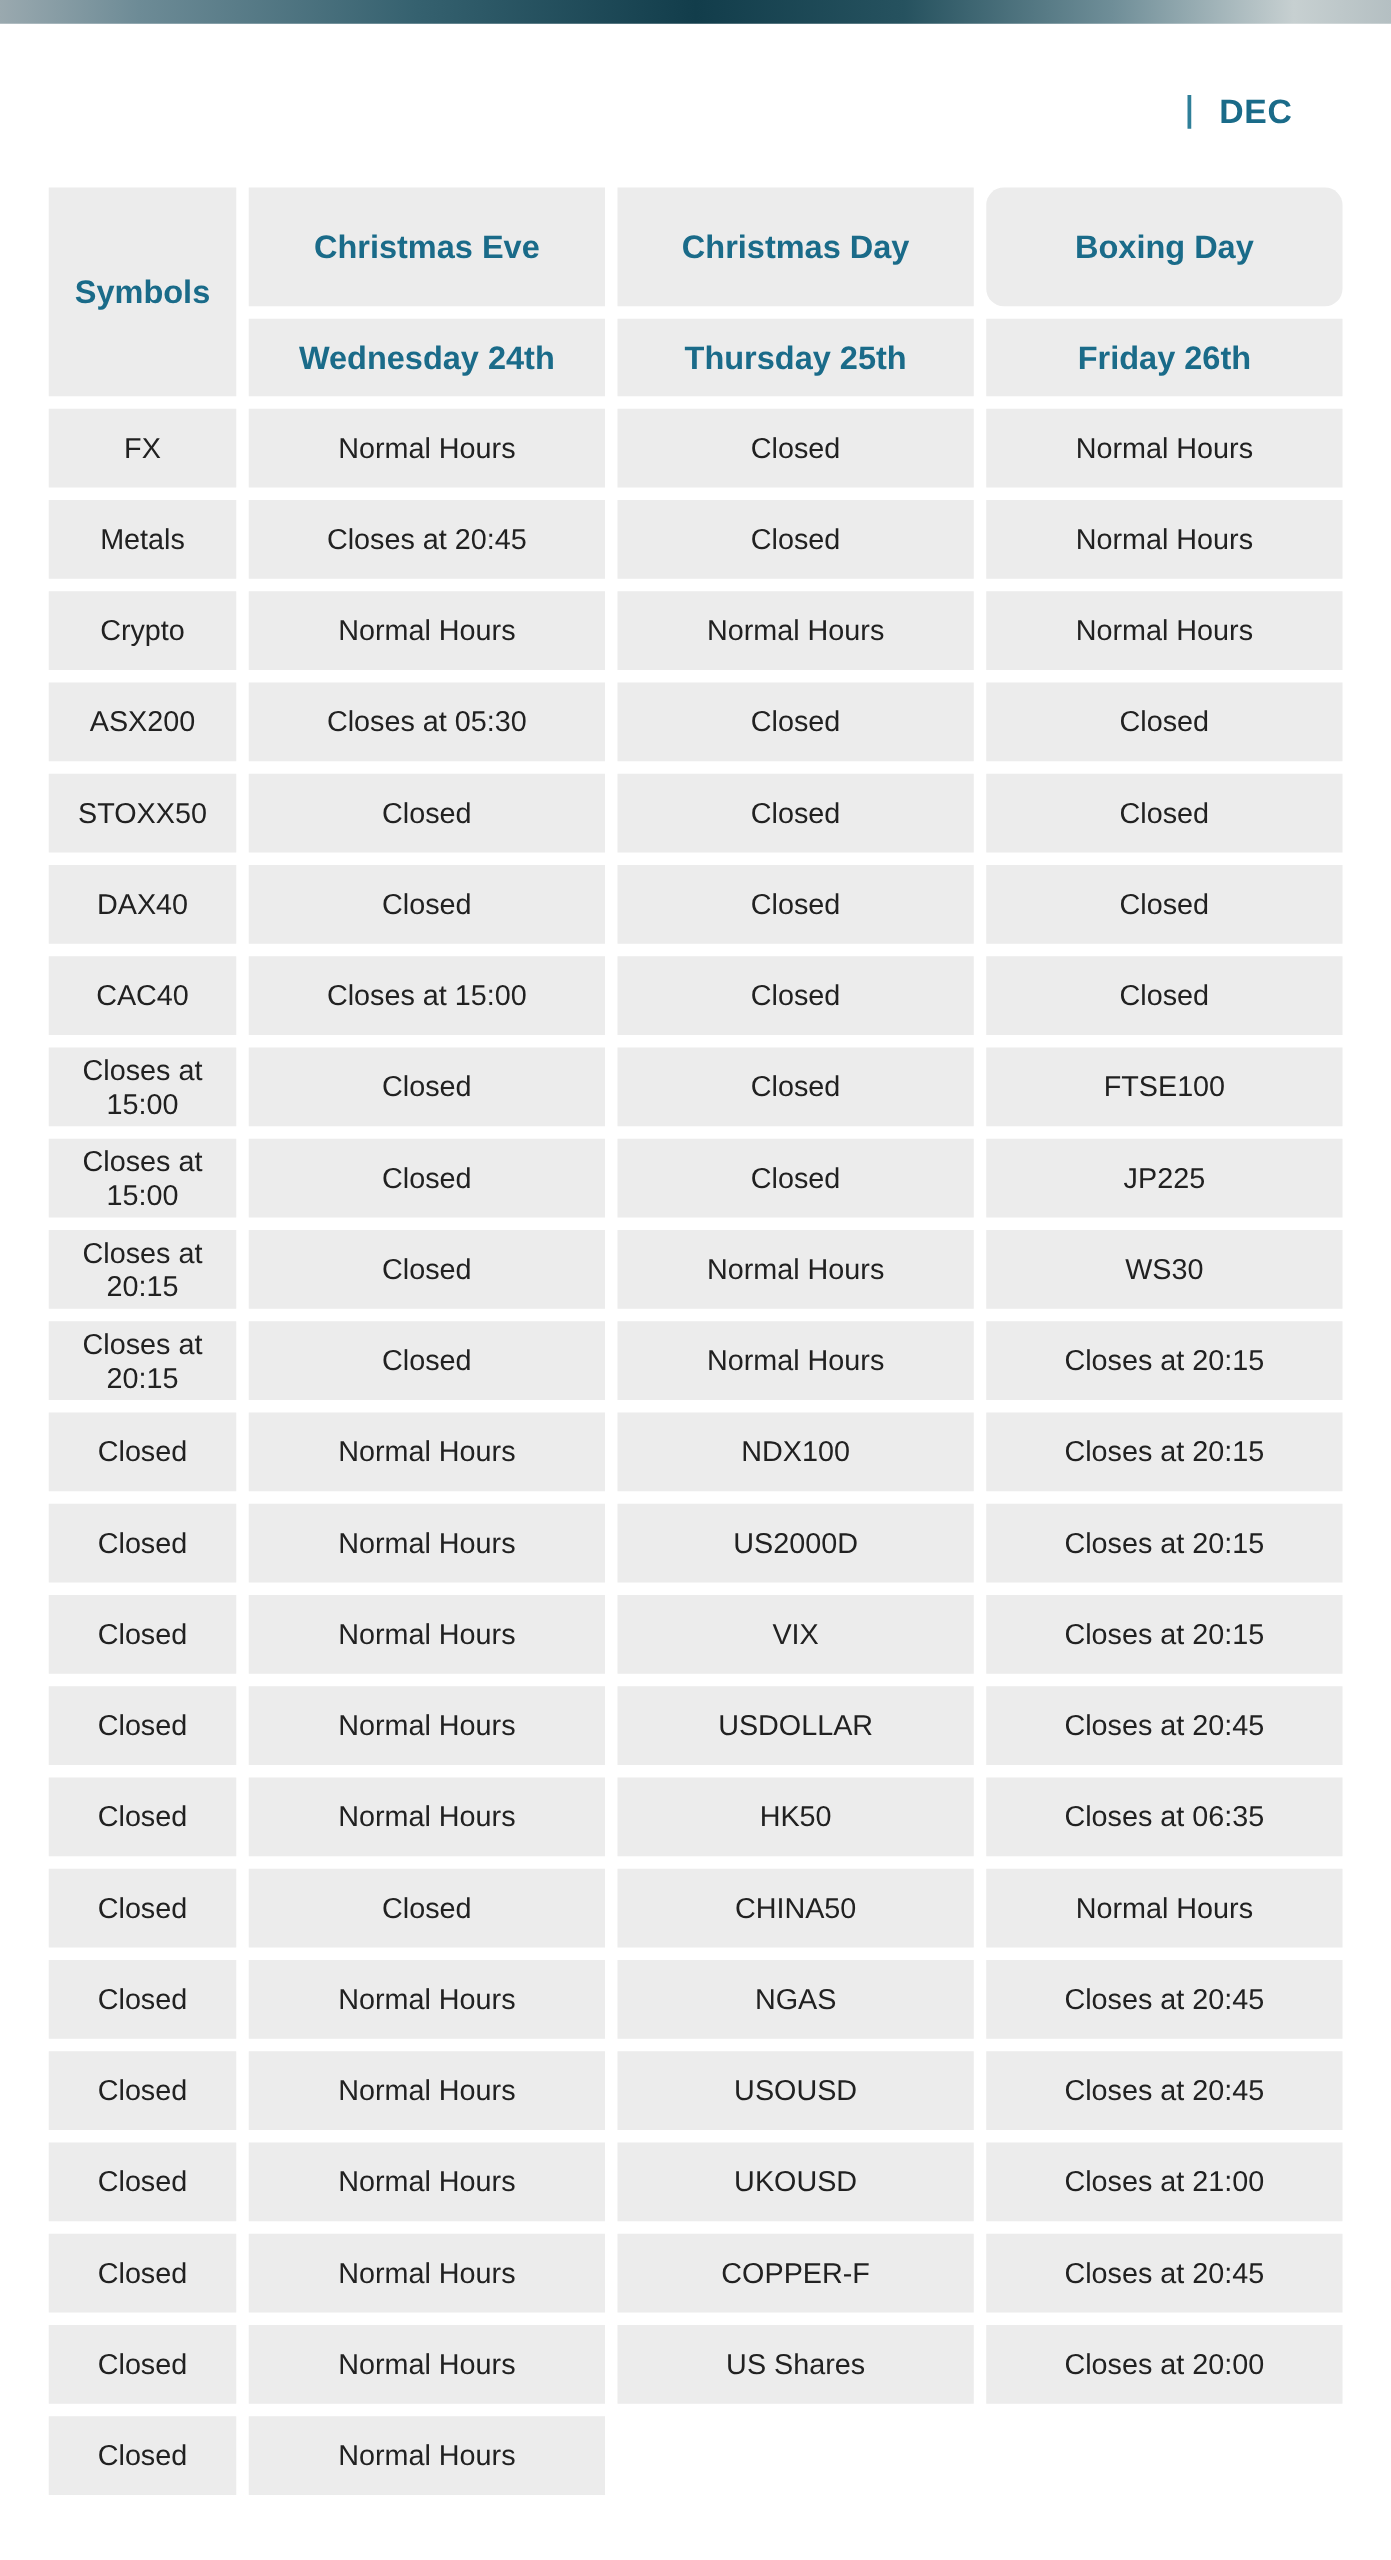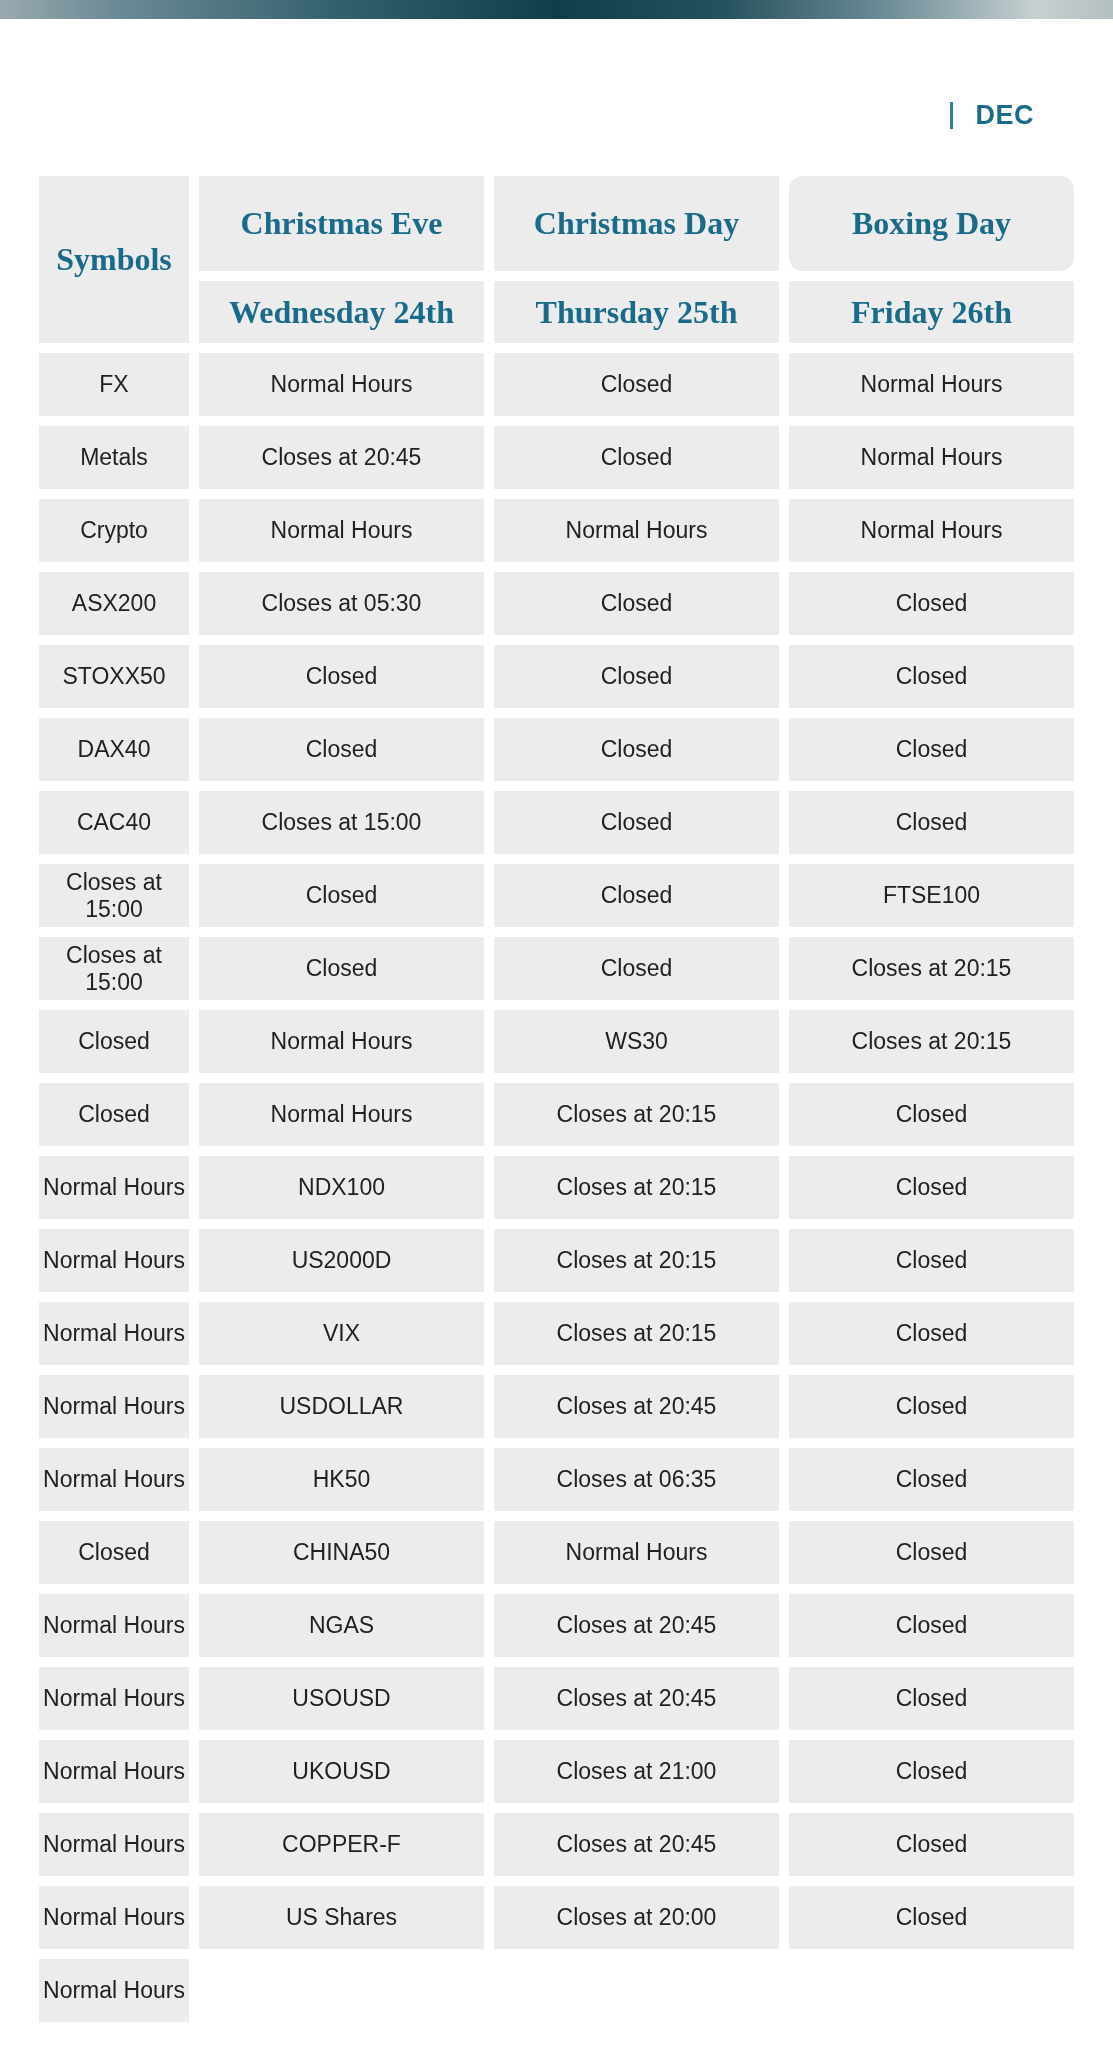--- a/index.html
+++ b/index.html
@@ -26,21 +26,21 @@
       #26525f 65%,
       #6f8e98 80%,
       #c7d0d1 93%,
       #b4bfc2 100%);
   }
   .content{
     width:1035px;
     margin:0 auto;
   }
   .month-line{
-    margin-top:80px;
+    margin-top:54px;
     display:flex;
     justify-content:flex-end;
     align-items:center;
     padding-right:40px;
     gap:22px;
   }
   .month-divider{
     width:3px;height:27px;
     background:var(--bar-teal);
     display:inline-block;
@@ -64,22 +64,21 @@
   .cell{
     background:var(--cell-bg);
     display:flex;
     align-items:center;
     justify-content:center;
     text-align:center;
   }
   .cell.head{
     color:var(--accent);
     font-weight:bold;
-    font-size:32px;
-    font-family:Liberation Serif, serif;
+    font-size:26px;
   }
   .symbols-head{
     grid-column:1;
     grid-row:1 / span 2;
   }
   .holiday-head-1{grid-column:2;grid-row:1;}
   .holiday-head-2{grid-column:3;grid-row:1;}
   .holiday-head-3{grid-column:4;grid-row:1;border-radius:14px;}
   .date-head-1{grid-column:2;grid-row:2;}
   .date-head-2{grid-column:3;grid-row:2;}
@@ -150,20 +149,21 @@
 
   <div class="cell body">Closes at 15:00</div>
   <div class="cell body">Closed</div>
   <div class="cell body">Closed</div>
 
   <div class="cell body">FTSE100</div>
   <div class="cell body">Closes at 15:00</div>
   <div class="cell body">Closed</div>
   <div class="cell body">Closed</div>
 
+  <div class="cell body">JP225</div>
   <div class="cell body">Closes at 20:15</div>
   <div class="cell body">Closed</div>
   <div class="cell body">Normal Hours</div>
 
   <div class="cell body">WS30</div>
   <div class="cell body">Closes at 20:15</div>
   <div class="cell body">Closed</div>
   <div class="cell body">Normal Hours</div>
 
   <div class="cell body">Closes at 20:15</div>

